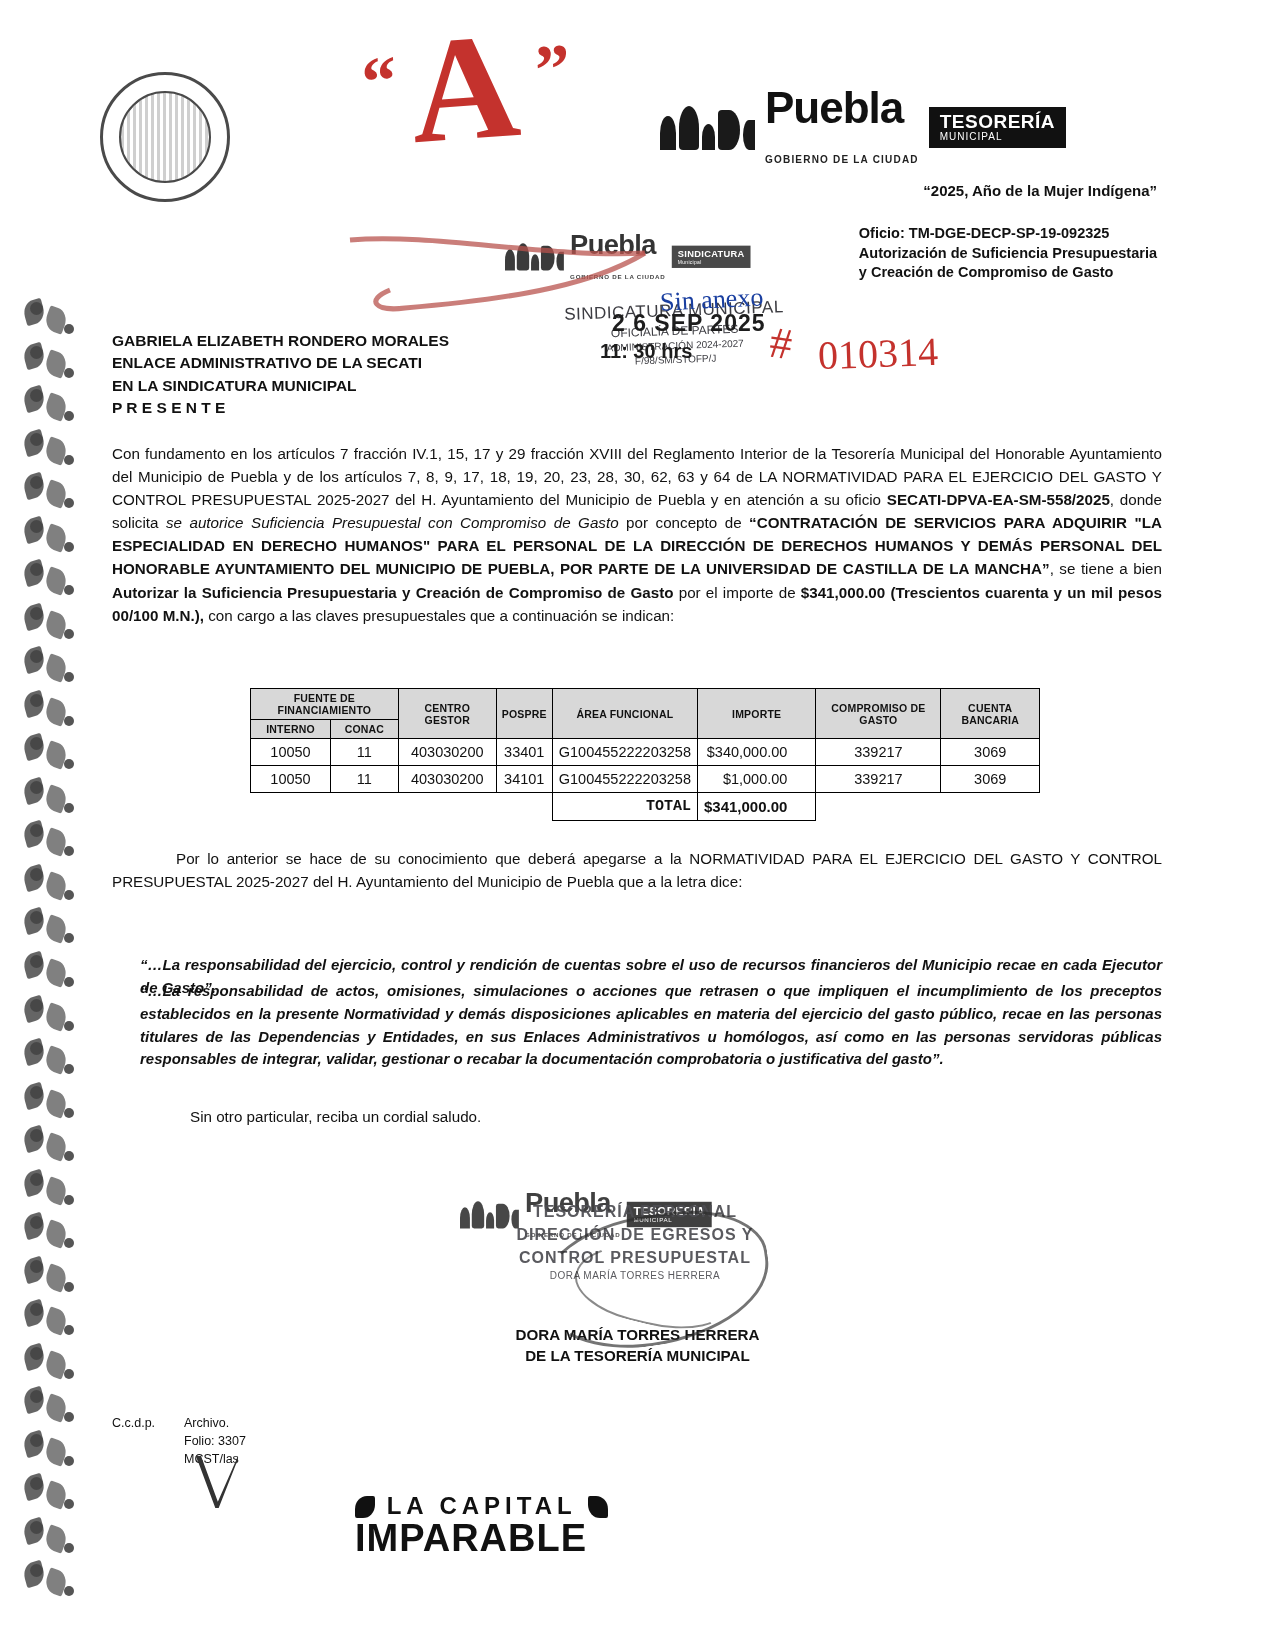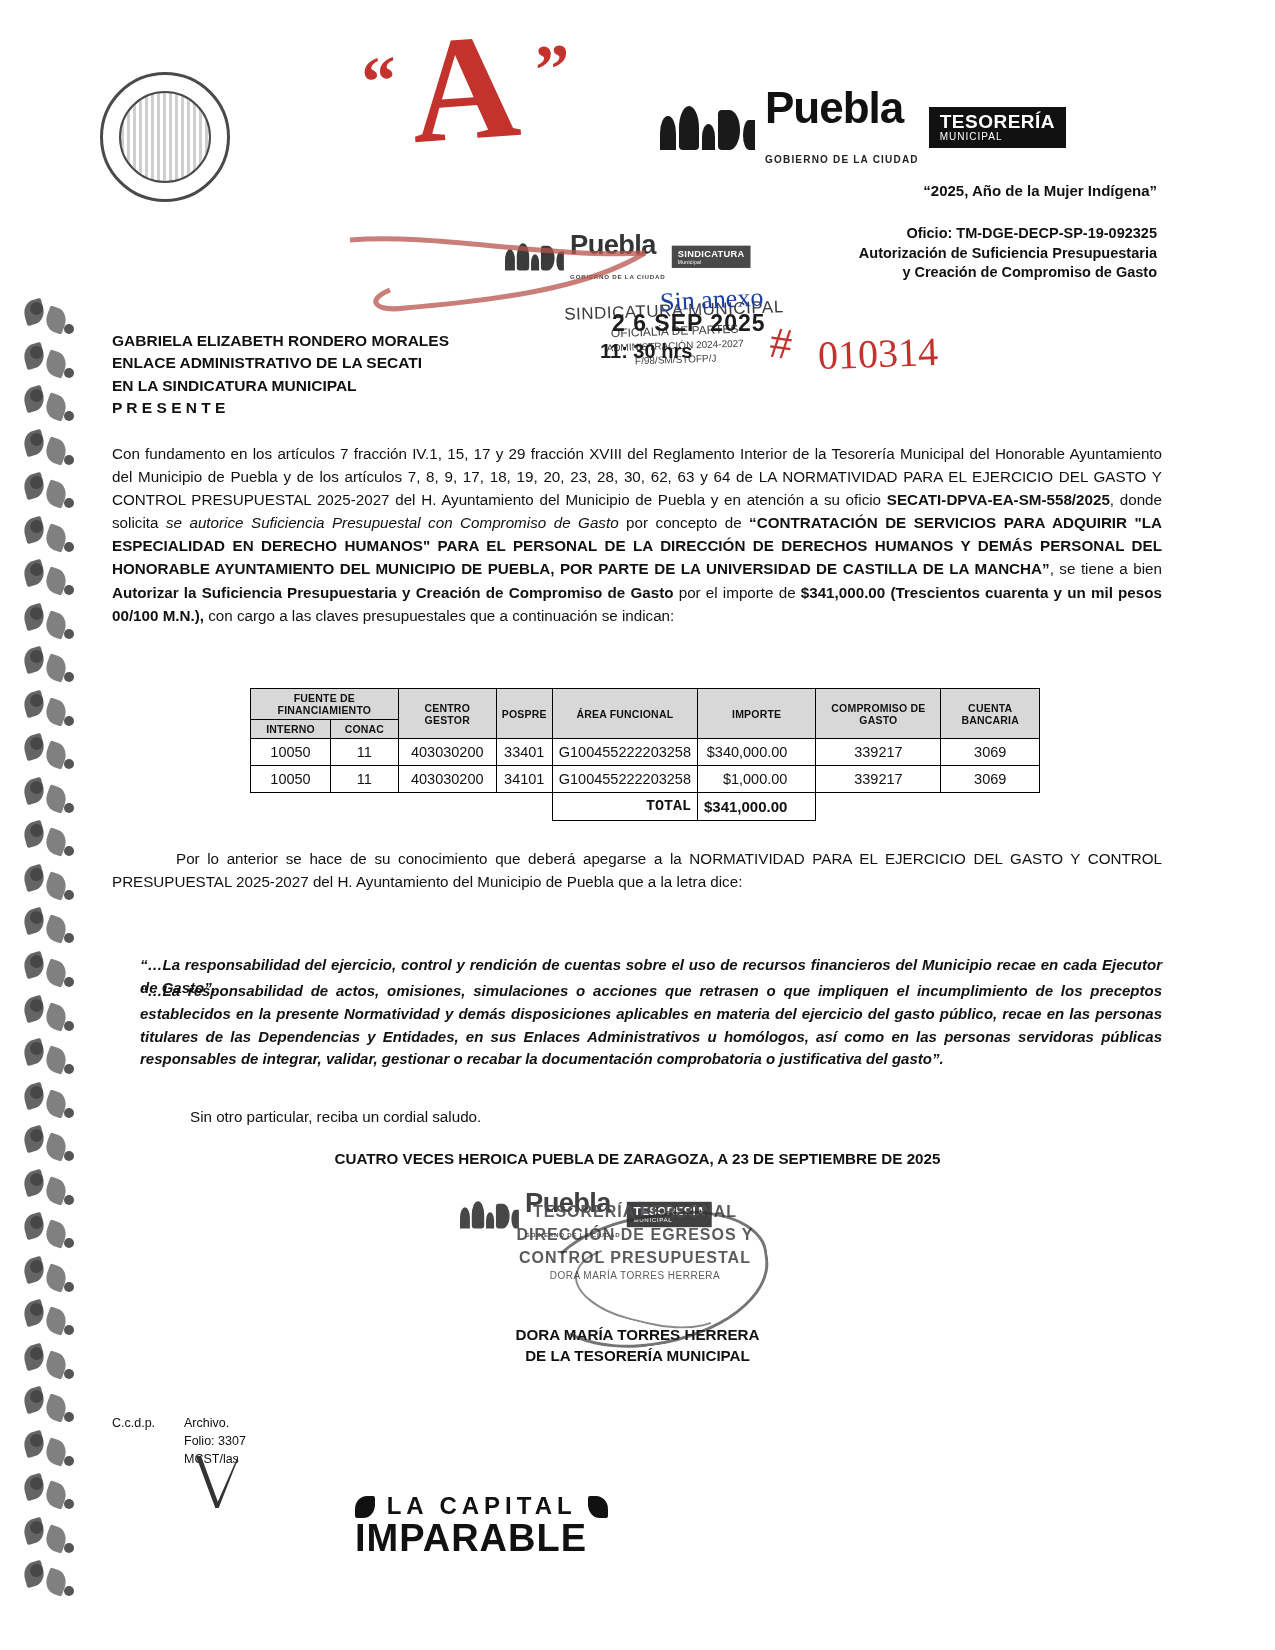--- a/index.html
+++ b/index.html
@@ -68,21 +68,21 @@
   }
   .tes-badge .t1 { font-size:19px; font-weight:700; letter-spacing:.5px; }
   .tes-badge .t2 { font-size:10px; letter-spacing:1px; }
 
   .motto {
     position:absolute; right:118px; top:182px;
     font-size:15px; font-weight:700; color:#111;
   }
 
   .oficio-block {
-    position:absolute; right:118px; top:224px; text-align:right;
+    position:absolute; right:118px; top:224px; 
     font-size:14.5px; font-weight:700; line-height:1.35; color:#111;
   }
 
   
   .logo-sind { left:505px; top:232px; transform:scale(.62); transform-origin:left top; opacity:.85; }
   .sind-badge { background:#2a2a2a; color:#fff; font-size:15px; font-weight:700; padding:5px 10px; letter-spacing:.5px; }
   .sind-badge .s2 { font-size:8px; font-weight:400; letter-spacing:.5px; }
 
   
   .recipient {
@@ -527,21 +527,20 @@
   <div class="para2">
     <span style="display:inline-block; width:64px;"></span><span>Por lo anterior se hace de su conocimiento que deberá apegarse a la NORMATIVIDAD PARA EL EJERCICIO DEL GASTO Y CONTROL PRESUPUESTAL 2025-2027 del H. Ayuntamiento del Municipio de Puebla que a la letra dice:</span>
   </div>
 
   <div class="quote1">“…La responsabilidad del ejercicio, control y rendición de cuentas sobre el uso de recursos financieros del Municipio recae en cada Ejecutor de Gasto”.</div>
   <div class="quote2">“…La responsabilidad de actos, omisiones, simulaciones o acciones que retrasen o que impliquen el incumplimiento de los preceptos establecidos en la presente Normatividad y demás disposiciones aplicables en materia del ejercicio del gasto público, recae en las personas titulares de las Dependencias y Entidades, en sus Enlaces Administrativos u homólogos, así como en las personas servidoras públicas responsables de integrar, validar, gestionar o recabar la documentación comprobatoria o justificativa del gasto”.</div>
 
   <div class="closing">Sin otro particular, reciba un cordial saludo.</div>
 
   <div class="atten">
-    <div>CUATRO VECES HEROICA PUEBLA DE ZARAGOZA, A 23 DE SEPTIEMBRE DE 2025</div>
   </div>
 
   <div class="logo-block" style="left:460px; top:1190px; transform:scale(.62); transform-origin:left top; opacity:.8;">
     <div class="glyphs">
       <i class="g g1"></i>
         <i class="g g2"></i>
         <i class="g g3"></i>
         <i class="g g4"></i>
         <i class="g g5"></i>
     </div>

